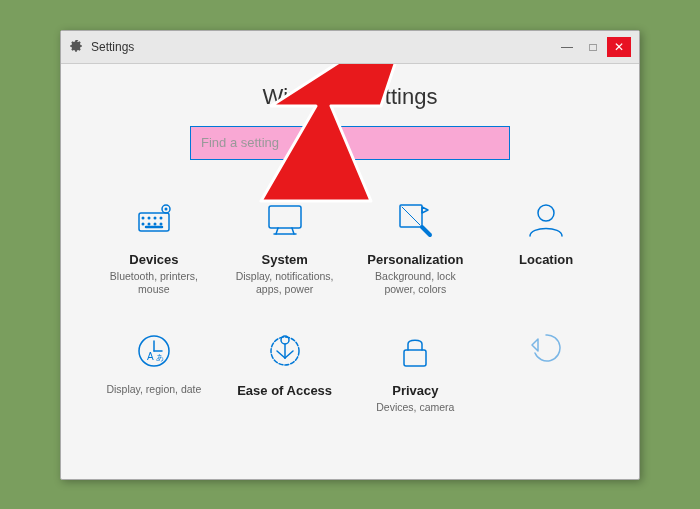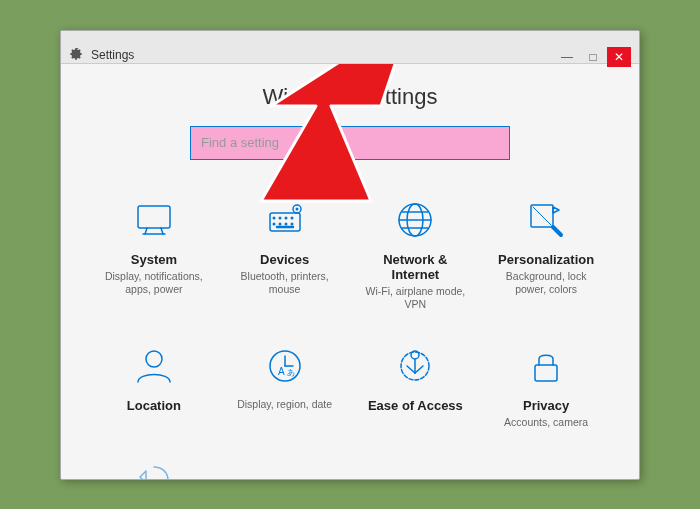--- a/index.html
+++ b/index.html
@@ -19,21 +19,21 @@
       border: 1px solid #aaa;
       border-radius: 2px;
       display: flex;
       flex-direction: column;
       box-shadow: 2px 2px 8px rgba(0,0,0,0.3);
     }
     .title-bar {
       background: #e8e8e8;
       height: 30px;
       display: flex;
-      align-items: flex-start;
+      align-items: center;
       justify-content: space-between;
       padding: 16px 8px;
       border-bottom: 1px solid #ccc;
     }
     .title-bar-left {
       display: flex;
       align-items: center;
       gap: 6px;
     }
     .title-bar-icon {
@@ -185,33 +185,20 @@
           <polygon points="240,10 100,100 145,100 90,195 200,195 160,100 210,100" fill="#e8191c" stroke="white" stroke-width="3" stroke-linejoin="round"></polygon>
         </svg>
       </div>
     </div>
 
     <div class="settings-grid">
 
       <div class="setting-item">
         <div class="setting-icon">
           <svg viewBox="0 0 42 42">
-            <rect x="5" y="7" width="32" height="22" rx="2"></rect>
-            <line x1="14" y1="29" x2="12" y2="35"></line>
-            <line x1="28" y1="29" x2="30" y2="35"></line>
-            <line x1="10" y1="35" x2="32" y2="35"></line>
-          </svg>
-        </div>
-        <div class="setting-name">System</div>
-        <div class="setting-desc">Display, notifications, apps, power</div>
-      </div>
-
-      <div class="setting-item">
-        <div class="setting-icon">
-          <svg viewBox="0 0 42 42">
 
             <rect x="6" y="14" width="30" height="18" rx="2"></rect>
             <line x1="10" y1="19" x2="10" y2="19" stroke-width="3" stroke-linecap="round"></line>
             <line x1="16" y1="19" x2="16" y2="19" stroke-width="3" stroke-linecap="round"></line>
             <line x1="22" y1="19" x2="22" y2="19" stroke-width="3" stroke-linecap="round"></line>
             <line x1="28" y1="19" x2="28" y2="19" stroke-width="3" stroke-linecap="round"></line>
             <line x1="10" y1="25" x2="10" y2="25" stroke-width="3" stroke-linecap="round"></line>
             <line x1="16" y1="25" x2="16" y2="25" stroke-width="3" stroke-linecap="round"></line>
             <line x1="22" y1="25" x2="22" y2="25" stroke-width="3" stroke-linecap="round"></line>
             <line x1="28" y1="25" x2="28" y2="25" stroke-width="3" stroke-linecap="round"></line>
@@ -220,30 +207,30 @@
             <circle cx="33" cy="10" r="1.5" stroke="none" fill="#0078d7"></circle>
           </svg>
         </div>
         <div class="setting-name">Devices</div>
         <div class="setting-desc">Bluetooth, printers, mouse</div>
       </div>
 
       <div class="setting-item">
         <div class="setting-icon">
           <svg viewBox="0 0 42 42">
-            <circle cx="21" cy="21" r="16"></circle>
-            <ellipse cx="21" cy="21" rx="8" ry="16"></ellipse>
-            <line x1="5" y1="21" x2="37" y2="21"></line>
-            <line x1="8" y1="13" x2="34" y2="13"></line>
-            <line x1="8" y1="29" x2="34" y2="29"></line>
-          </svg>
-        </div>
-        <div class="setting-name">Network &amp; Internet</div>
-        <div class="setting-desc">Wi-Fi, airplane mode, VPN</div>
-      </div>
+            <rect x="5" y="7" width="32" height="22" rx="2"></rect>
+            <line x1="14" y1="29" x2="12" y2="35"></line>
+            <line x1="28" y1="29" x2="30" y2="35"></line>
+            <line x1="10" y1="35" x2="32" y2="35"></line>
+          </svg>
+        </div>
+        <div class="setting-name">System</div>
+        <div class="setting-desc">Display, notifications, apps, power</div>
+      </div>
+
 
       <div class="setting-item">
         <div class="setting-icon">
           <svg viewBox="0 0 42 42">
 
             <rect x="6" y="6" width="22" height="22" rx="1"></rect>
             <line x1="28" y1="28" x2="36" y2="36" stroke-width="4"></line>
             <path d="M8 8 L26 26" stroke-width="1"></path>
             <path d="M28 8 L28 14 L34 11 Z"></path>
           </svg>
@@ -289,21 +276,21 @@
       </div>
 
       <div class="setting-item">
         <div class="setting-icon">
           <svg viewBox="0 0 42 42">
             <rect x="10" y="20" width="22" height="16" rx="2"></rect>
             <path d="M14 20 L14 14 C14 9 28 9 28 14 L28 20"></path>
           </svg>
         </div>
         <div class="setting-name">Privacy</div>
-        <div class="setting-desc">Accounts, camera</div>
+        <div class="setting-desc">Devices, camera</div>
       </div>
 
       <div class="setting-item" style="opacity:0.5; overflow:hidden; max-height:48px;">
         <div class="setting-icon">
           <svg viewBox="0 0 42 42">
             <path d="M21 8 A13 13 0 1 1 10 26" stroke-linecap="round"></path>
             <polygon points="7,18 13,24 13,12"></polygon>
           </svg>
         </div>
       </div>

